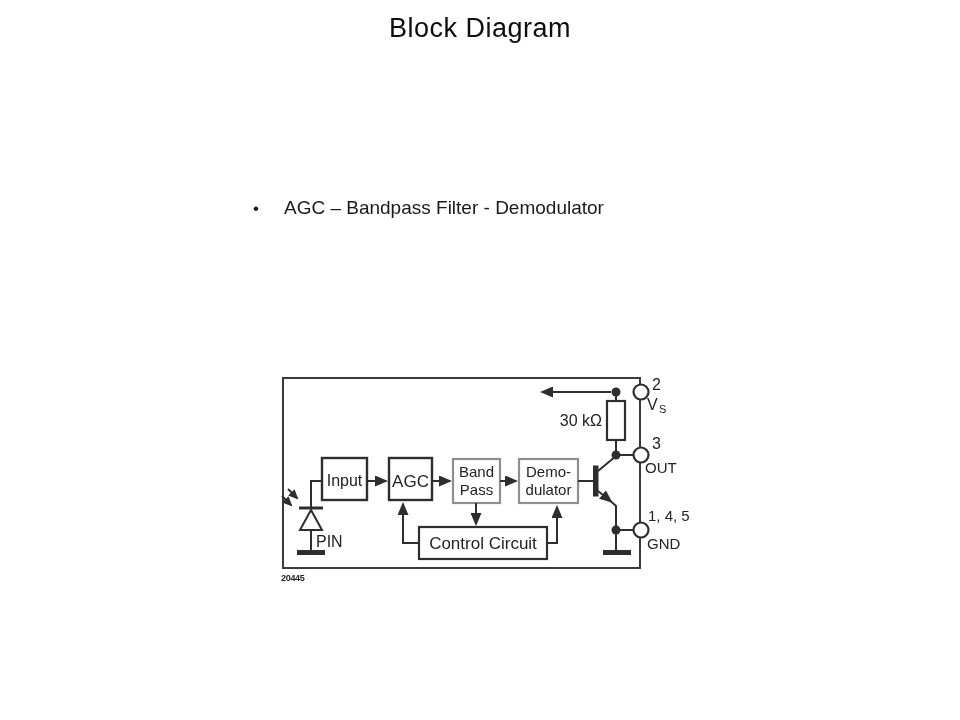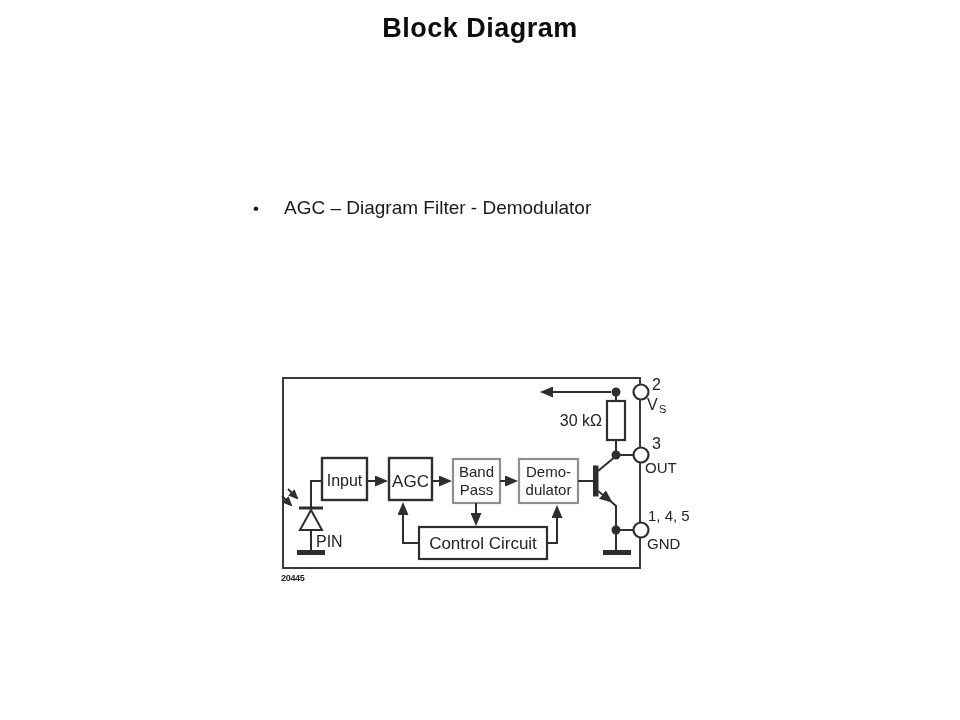--- a/index.html
+++ b/index.html
@@ -9,21 +9,21 @@
     background: #ffffff;
     font-family: "Liberation Sans", sans-serif;
     overflow: hidden;
   }
   .slide { position: absolute; inset: 0; background: #ffffff; }
   .slide-title {
     position: absolute;
     top: 13px; left: 0; width: 100%;
     text-align: center;
     font-size: 27px;
-    font-weight: 700;
+    font-weight: 400;
     letter-spacing: 0.5px;
     color: #0d0d0d;
   }
   .bullet-item {
     position: absolute;
     top: 197px; left: 253px;
     display: flex;
     align-items: baseline;
     gap: 25px;
     font-size: 19px;
@@ -48,21 +48,21 @@
 </style>
 </head>
 <body>
 
 <div class="slide">
 
   <div class="slide-title">Block Diagram</div>
 
   <div class="bullet-item">
     <span class="bullet-marker">•</span>
-    <span>AGC – Diagram Filter - Demodulator</span>
+    <span>AGC – Bandpass Filter - Demodulator</span>
   </div>
 
   <svg class="figure" viewBox="0 0 420 230" width="420" height="230">
     <defs>
       <marker id="ah" markerUnits="userSpaceOnUse" markerWidth="13" markerHeight="11" viewBox="0 0 13 11" refX="11" refY="5.5" orient="auto">
         <path d="M0,0 L13,5.5 L0,11 Z" fill="#2e2e2e"></path>
       </marker>
       <marker id="ahs" markerUnits="userSpaceOnUse" markerWidth="10" markerHeight="9" viewBox="0 0 10 9" refX="8" refY="4.5" orient="auto">
         <path d="M0,0 L10,4.5 L0,9 Z" fill="#2e2e2e"></path>
       </marker>

